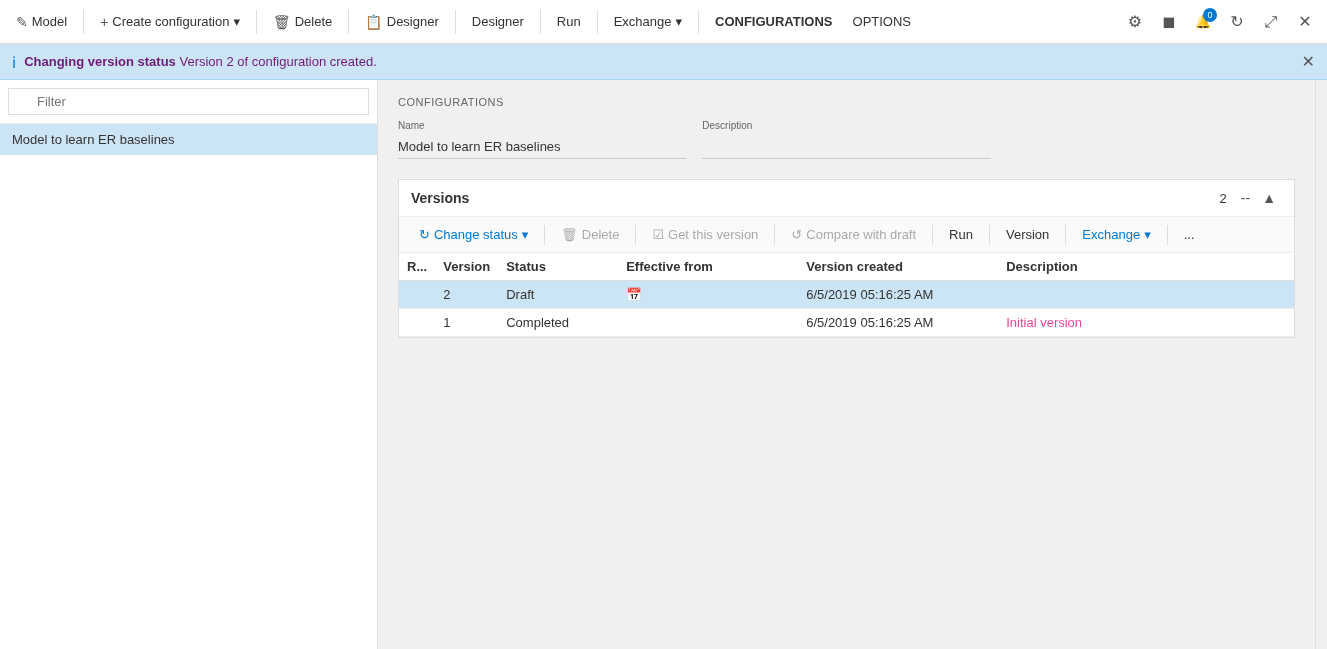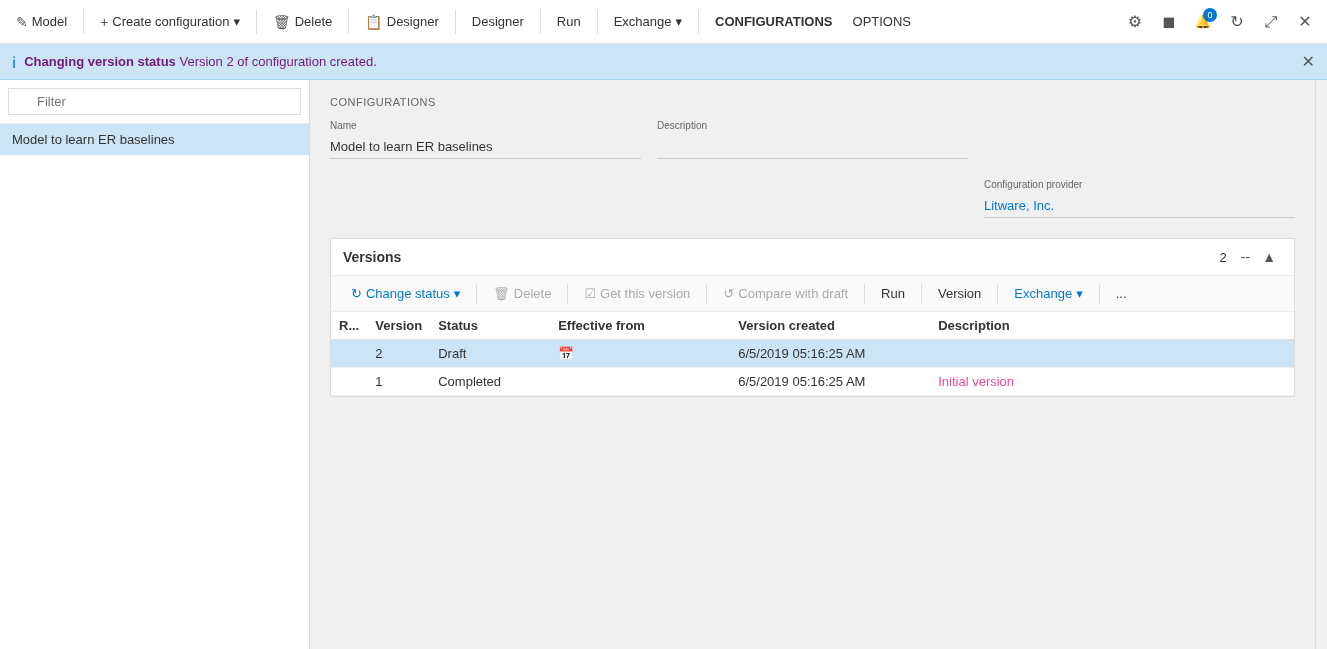--- a/index.html
+++ b/index.html
@@ -29,21 +29,21 @@
       min-height: 36px;
     }
     .notification-icon { color: #0078d4; font-size: 16px; }
     .notification-text { color: #701a75; font-size: 13px; flex: 1; }
     .notification-close { cursor: pointer; color: #555; font-size: 16px; margin-left: auto; }
 
     
     .main-layout { display: flex; height: calc(649px - 44px - 36px); }
 
     
-    .sidebar { width: 310px; background: #fff; border-right: 1px solid #ddd; display: flex; flex-direction: column; }
+    .sidebar { width: 378px; background: #fff; border-right: 1px solid #ddd; display: flex; flex-direction: column; }
     .sidebar-filter { padding: 8px; border-bottom: 1px solid #eee; }
     .filter-input {
       width: 100%; padding: 5px 8px 5px 28px; border: 1px solid #ddd;
       background: #fff; font-size: 13px; color: #999; position: relative;
     }
     .filter-wrapper { position: relative; }
     .filter-icon { position: absolute; left: 8px; top: 50%; transform: translateY(-50%); color: #999; font-size: 13px; }
     .sidebar-item {
       padding: 8px 12px; cursor: pointer; color: #333; font-size: 13px;
     }
@@ -190,28 +190,20 @@
       <div class="form-field">
         <span class="form-label">Name</span>
         <span class="form-value">Model to learn ER baselines</span>
       </div>
       <div class="form-field">
         <span class="form-label">Description</span>
         <span class="form-value"></span>
       </div>
     </div>
 
-    <div class="form-grid-2">
-      <div></div>
-      <div></div>
-      <div class="form-field">
-        <span class="form-label">Configuration provider</span>
-        <span class="form-value link">Litware, Inc.</span>
-      </div>
-    </div>
 
     <div class="versions-panel">
       <div class="versions-header">
         <span class="versions-title">Versions</span>
         <span class="versions-count">2</span>
         <span class="versions-expand-btn">--</span>
         <span class="versions-chevron">▲</span>
       </div>
 
       <div class="versions-toolbar">

